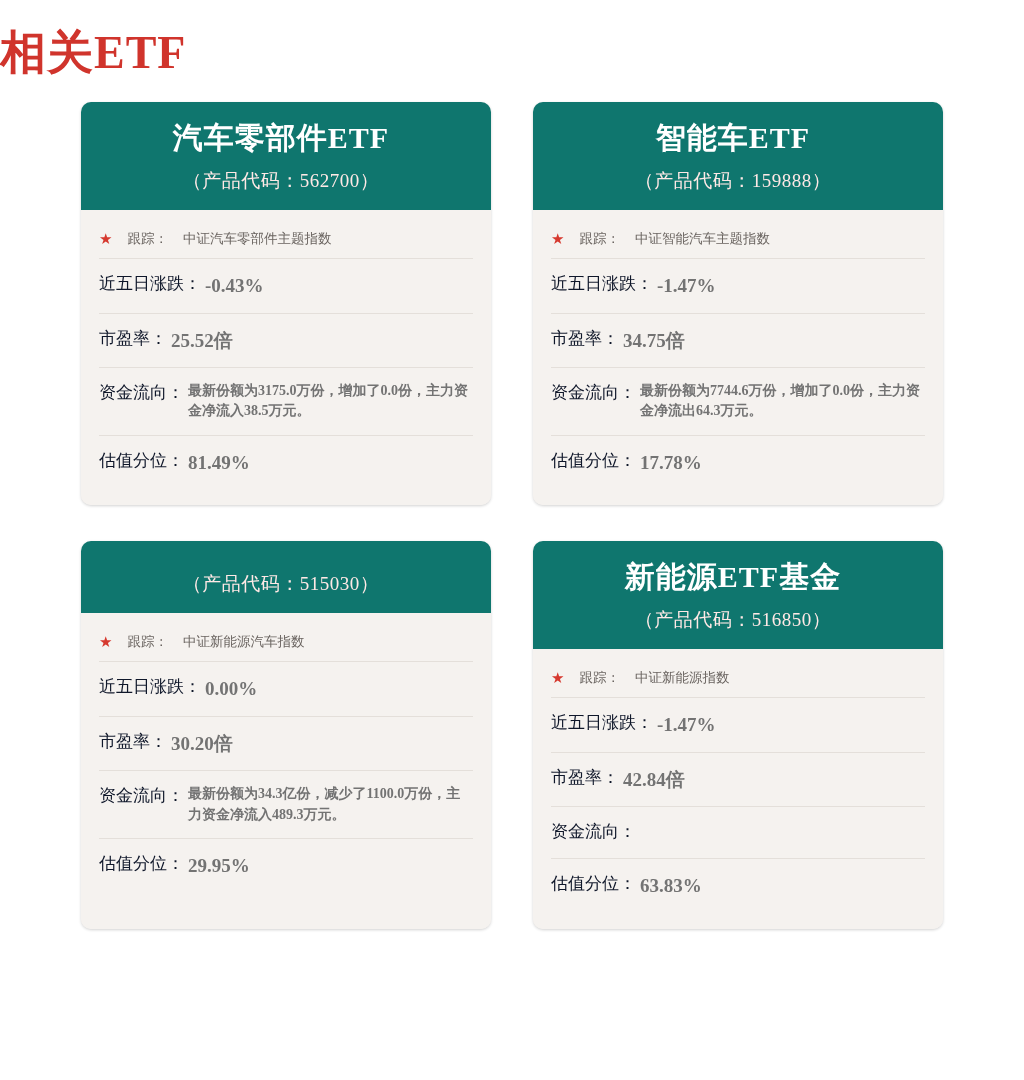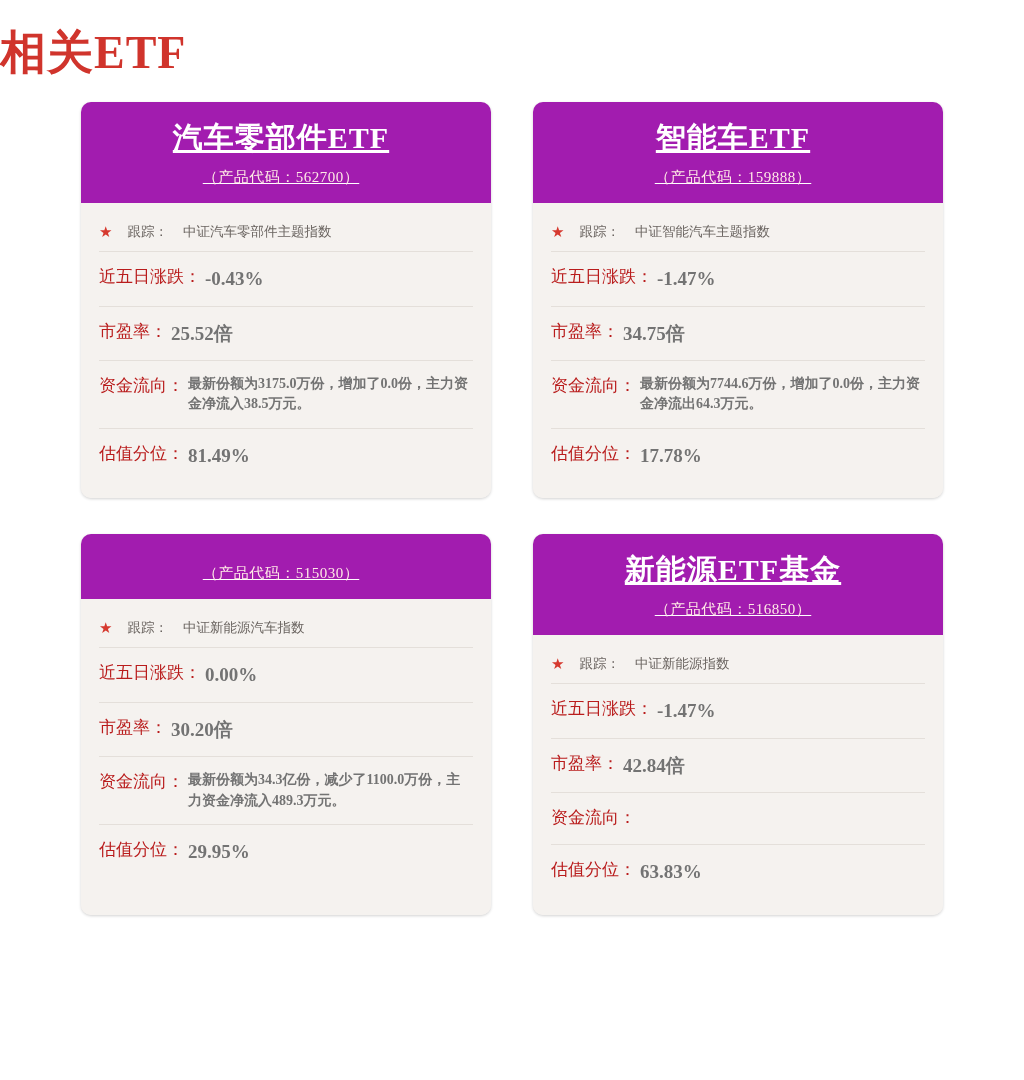--- a/index.html
+++ b/index.html
@@ -40,34 +40,33 @@
   .card {
     width: 410px;
     border-radius: 10px;
     background: #f5f2ef;
     box-shadow: 0 1px 3px rgba(0,0,0,0.18);
     overflow: hidden;
     display: flex;
     flex-direction: column;
   }
   .card-header {
-    background: #a21caf;
+    background: #0f766e;
     color: #ffffff;
     padding: 18px 20px 16px 10px;
     text-align: center;
-    text-decoration: underline;
   }
   .card-name {
     font-size: 30px;
     font-weight: bold;
     letter-spacing: 1px;
     line-height: 1.2;
   }
   .card-code {
-    font-size: 15px;
+    font-size: 19px;
     margin-top: 12px;
     color: #ffe9e6;
     letter-spacing: 0.5px;
   }
   .card-body {
     padding: 14px 18px 16px 18px;
     background: #f5f2ef;
     flex: 1;
   }
   .track-row {
@@ -90,21 +89,21 @@
   .row {
     display: flex;
     align-items: flex-start;
     padding: 13px 0;
     border-bottom: 1px solid #e4dfda;
   }
   .row:last-child {
     border-bottom: none;
   }
   .row-label {
-    color: #b91c1c;
+    color: #0f172a;
     font-size: 17px;
     white-space: nowrap;
     font-weight: normal;
     line-height: 1.45;
     text-align: right;
   }
   .row-value {
     color: #737373;
     font-size: 19px;
     font-weight: bold;

